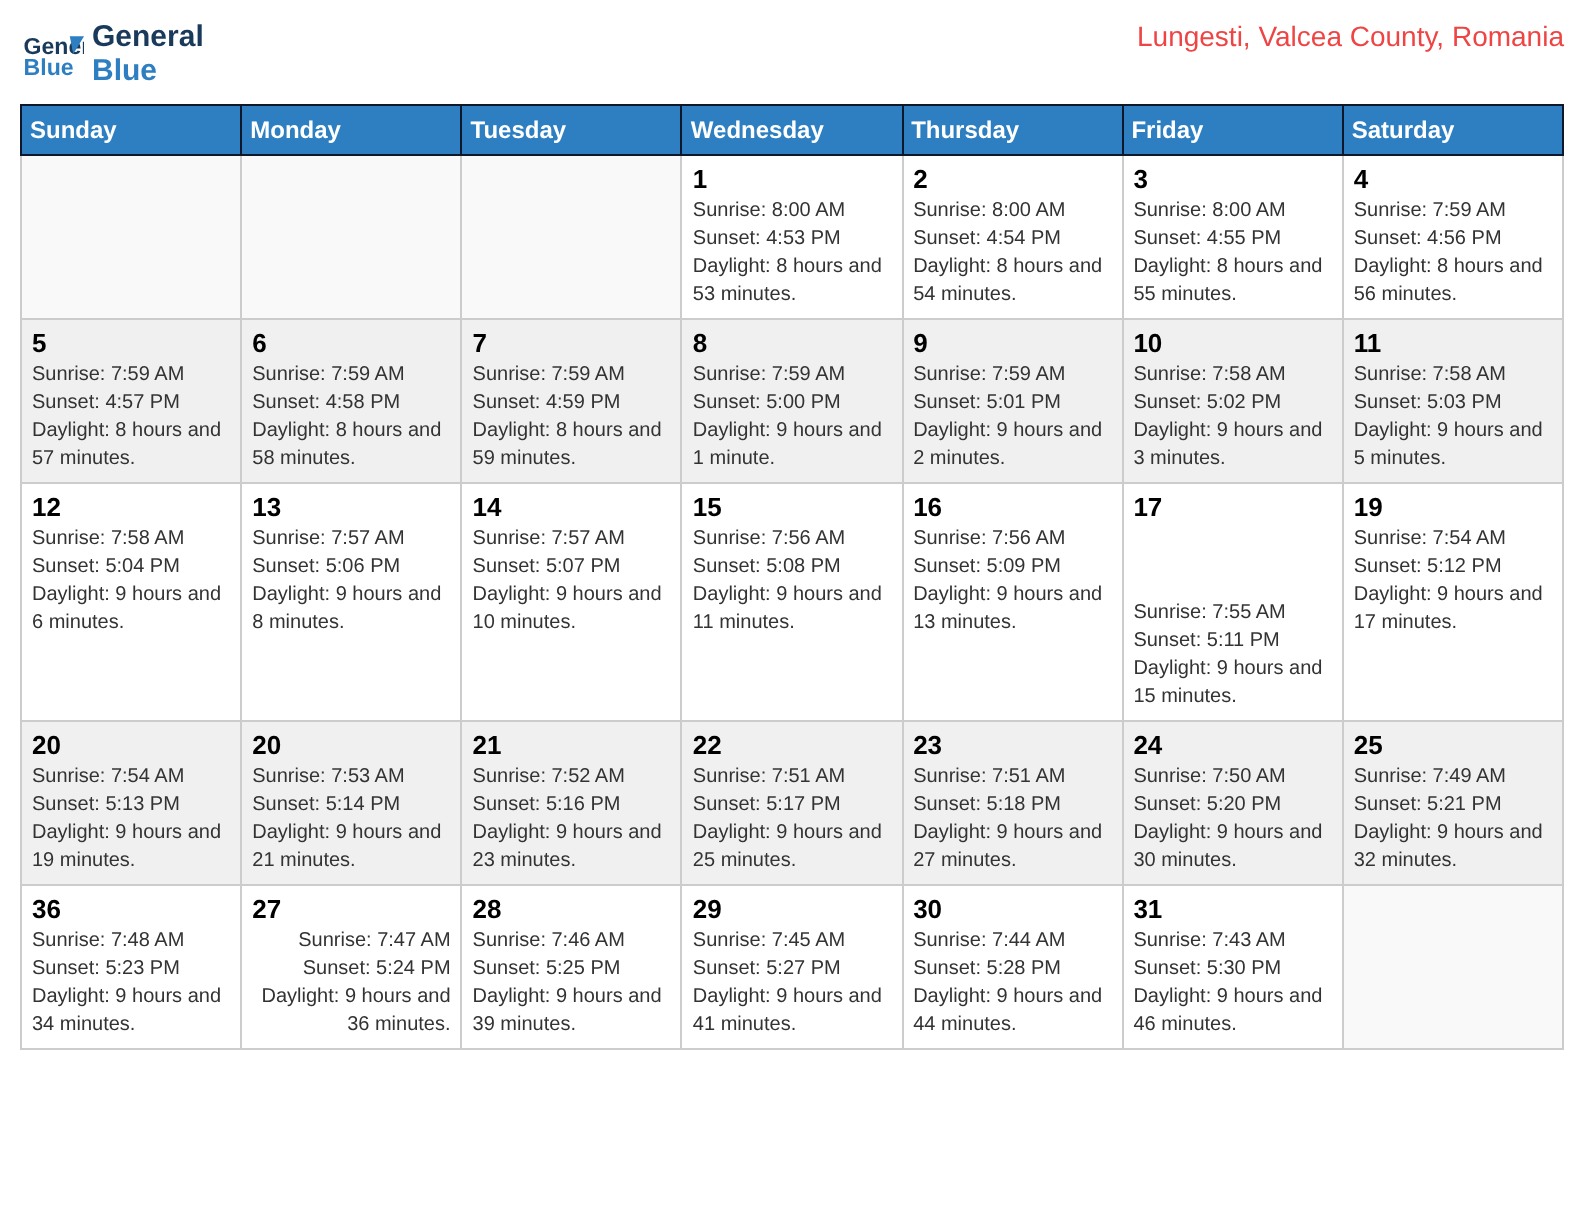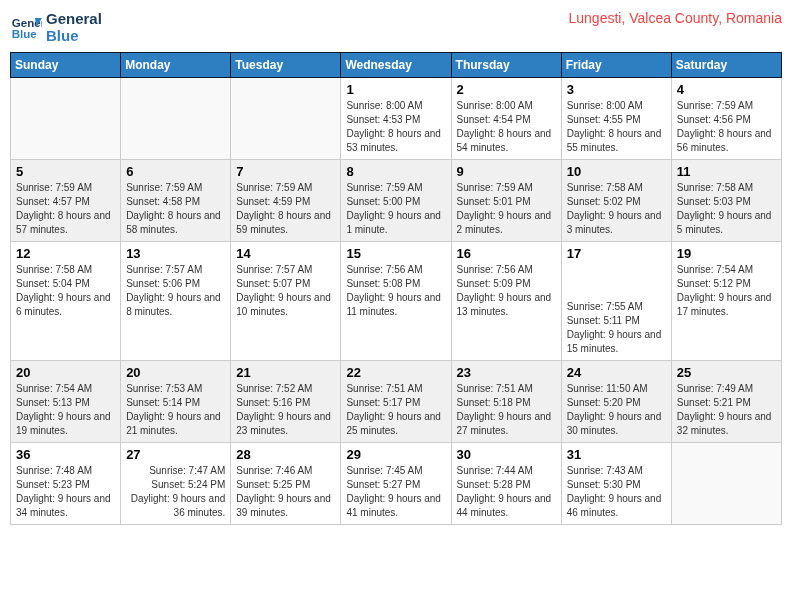--- a/index.html
+++ b/index.html
@@ -256,21 +256,21 @@
 Daylight: 9 hours and 25 minutes.</div>
         </td>
         <td>
           <span class="day-num">23</span>
           <div class="day-detail" style="white-space: pre-line;">Sunrise: 7:51 AM
 Sunset: 5:18 PM
 Daylight: 9 hours and 27 minutes.</div>
         </td>
         <td>
           <span class="day-num">24</span>
-          <div class="day-detail" style="white-space: pre-line;">Sunrise: 11:50 AM
+          <div class="day-detail" style="white-space: pre-line;">Sunrise: 7:50 AM
 Sunset: 5:20 PM
 Daylight: 9 hours and 30 minutes.</div>
         </td>
         <td>
           <span class="day-num">25</span>
           <div class="day-detail" style="white-space: pre-line;">Sunrise: 7:49 AM
 Sunset: 5:21 PM
 Daylight: 9 hours and 32 minutes.</div>
         </td>
       </tr>

